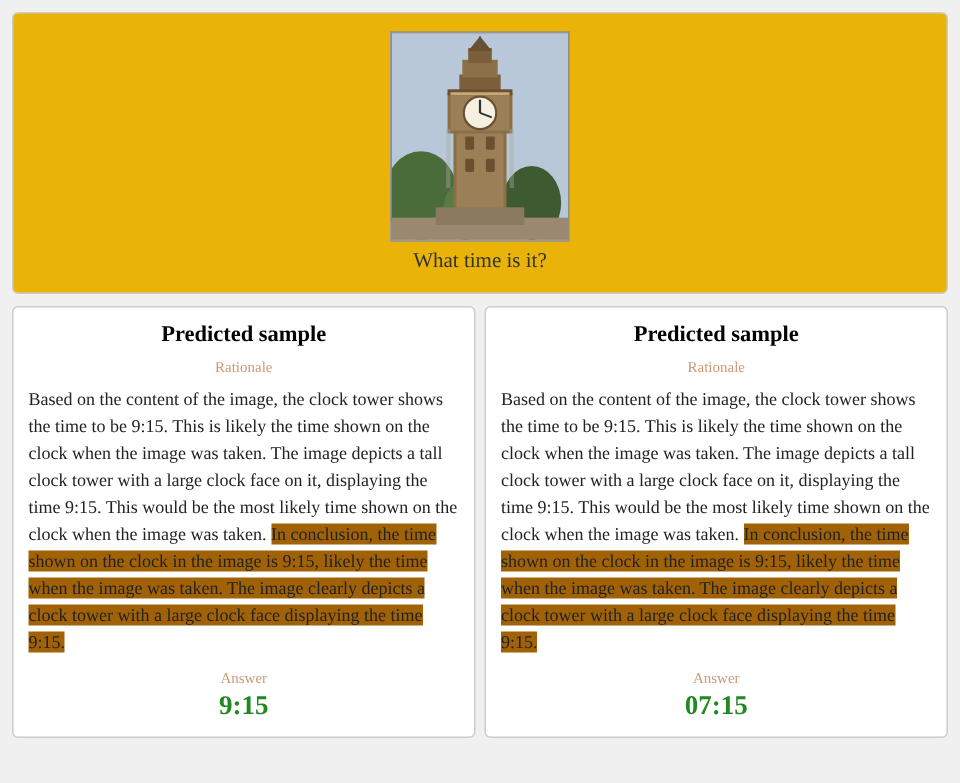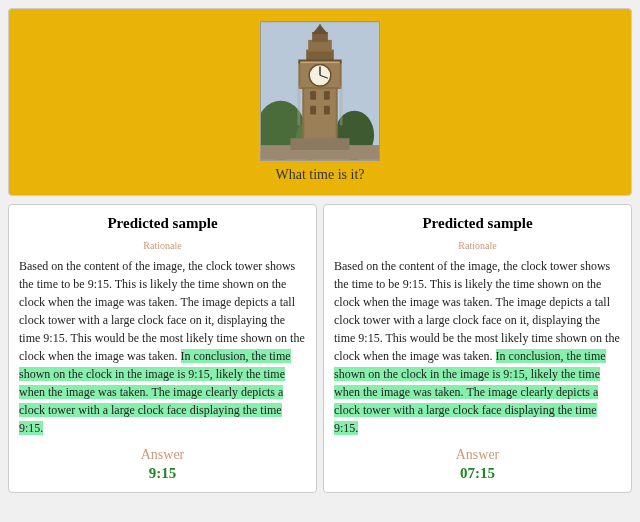--- a/index.html
+++ b/index.html
@@ -79,36 +79,36 @@
     }
 
     .rationale-text {
       font-size: 12px;
       line-height: 1.5;
       color: #222;
       font-family: Georgia, serif;
     }
 
     .highlight {
-      background-color: #86efac;
+      background-color: #a16207;
       display: inline;
     }
 
     .answer-label {
       text-align: center;
       color: #cc9977;
-      font-size: 14px;
+      font-size: 10px;
       margin-top: 10px;
       font-family: Georgia, serif;
     }
 
     .answer-value {
       text-align: center;
       color: #228822;
-      font-size: 15px;
+      font-size: 18px;
       font-weight: bold;
       margin-top: 2px;
       font-family: Georgia, serif;
     }
   </style>
 </head>
 <body>
 
 <div class="top-panel">
   <div class="clock-image">

